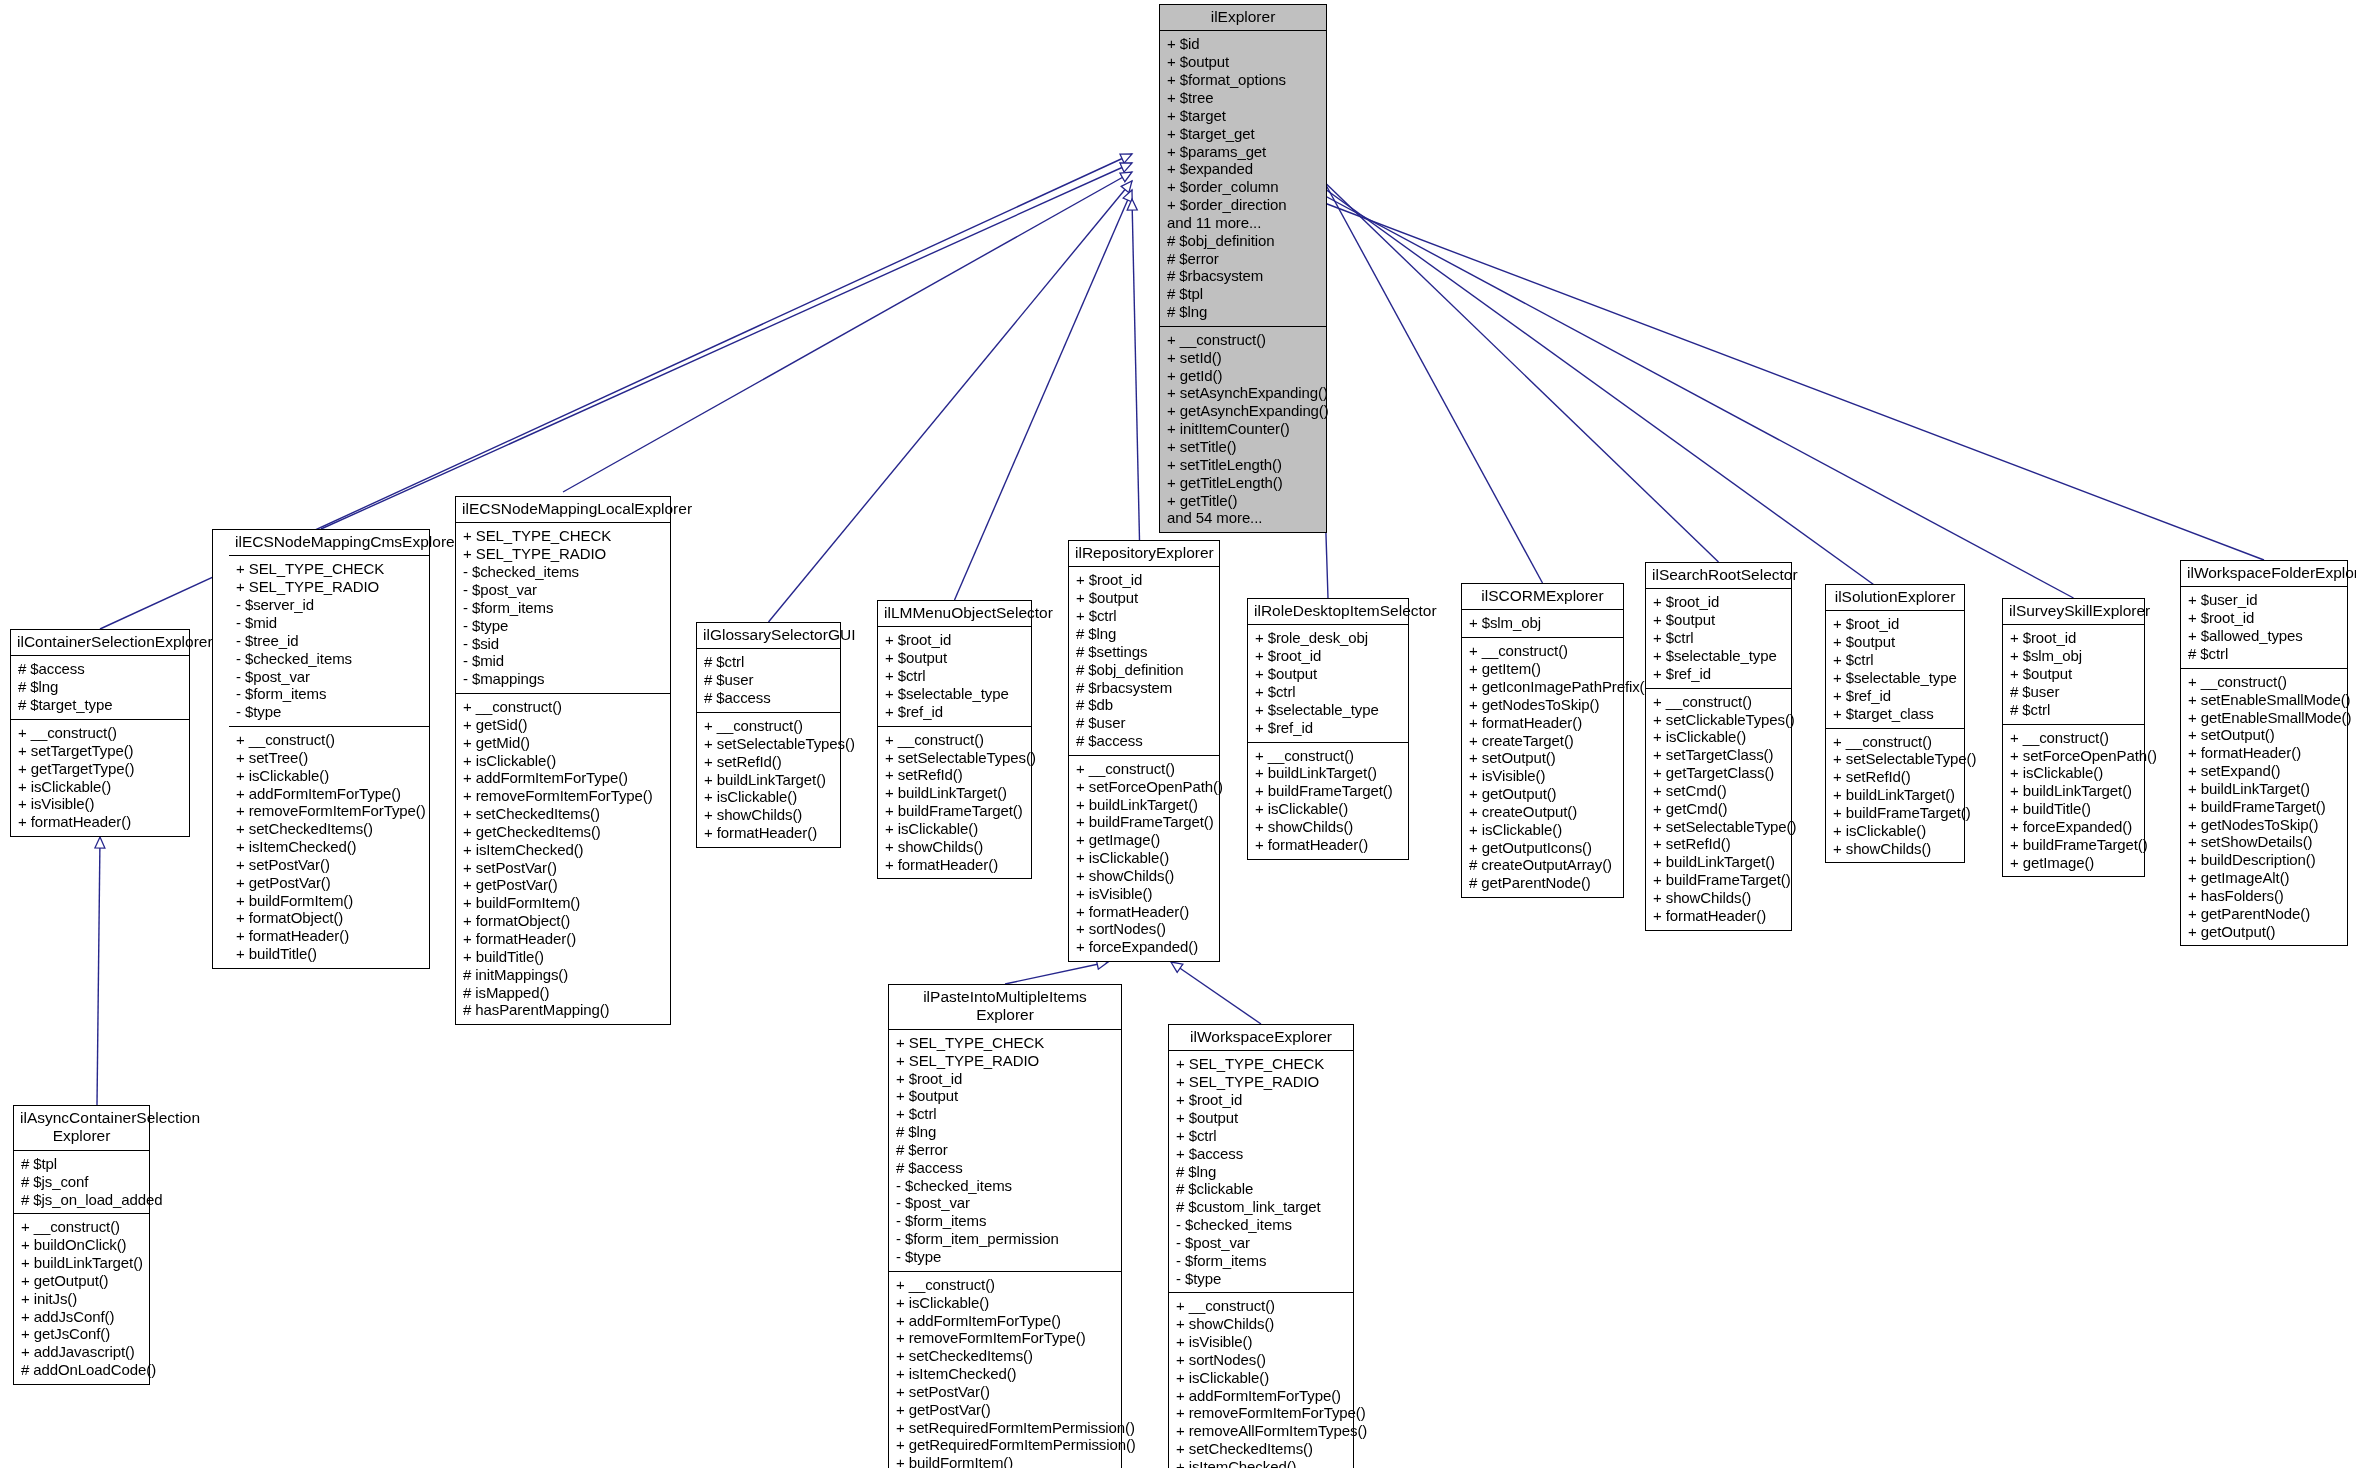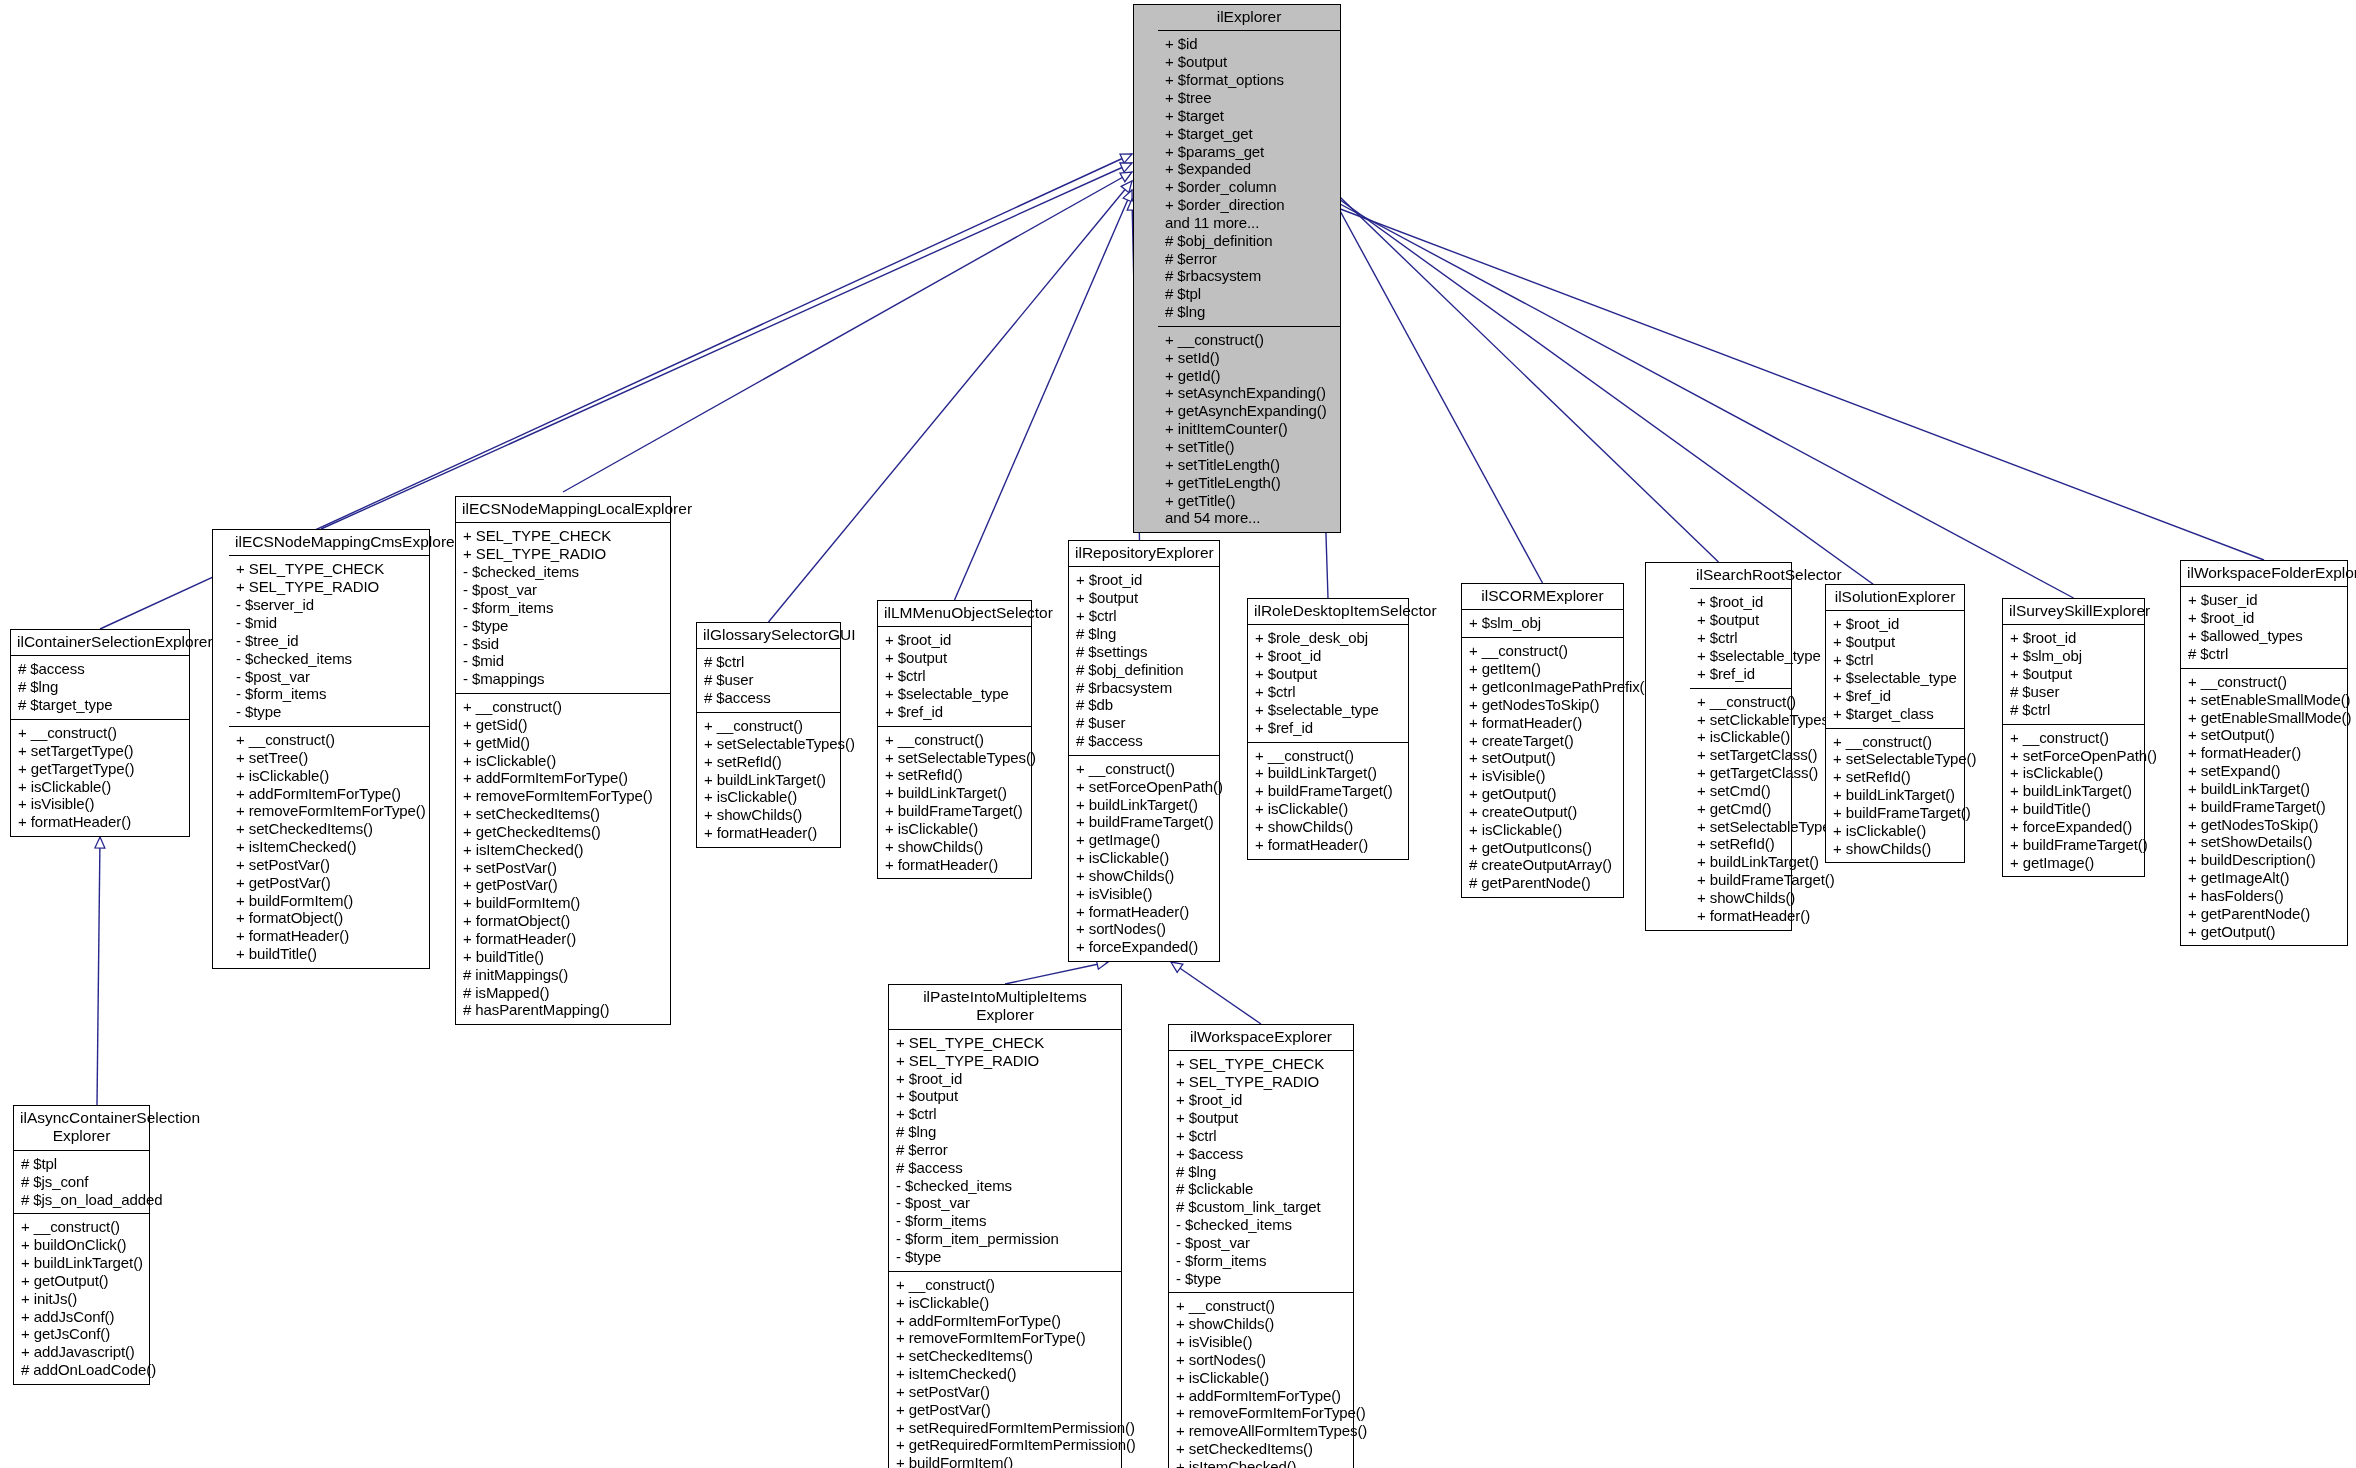--- a/index.html
+++ b/index.html
@@ -76,21 +76,21 @@
         <path d="M1542.5,583 L1314,163" marker-end="url(#hollowTri)"></path>
         <path d="M1718.5,562 L1314,172" marker-end="url(#hollowTri)"></path>
         <path d="M1895,600 L1314,181" marker-end="url(#hollowTri)"></path>
         <path d="M2073.5,598 L1314,190" marker-end="url(#hollowTri)"></path>
         <path d="M2264,560 L1314,199" marker-end="url(#hollowTri)"></path>
         <path d="M97,1105 L100,837" marker-end="url(#hollowTri)"></path>
         <path d="M1005,984 L1108.04,962" marker-end="url(#hollowTri)"></path>
         <path d="M1261,1024 L1170.96,962" marker-end="url(#hollowTri)"></path>
       </g>
   </svg>
-<div class="uml-class root" style="left: 1133px; top: 4px; width: 208px; padding-left: 24px;">
+<div class="uml-class root" style="left: 1159px; top: 4px; width: 168px;">
       <div class="cls-title">ilExplorer</div>
       <div class="cls-attrs">
         <div class="row">+ $id</div>
         <div class="row">+ $output</div>
         <div class="row">+ $format_options</div>
         <div class="row">+ $tree</div>
         <div class="row">+ $target</div>
         <div class="row">+ $target_get</div>
         <div class="row">+ $params_get</div>
         <div class="row">+ $expanded</div>
@@ -315,21 +315,21 @@
         <div class="row">+ setOutput()</div>
         <div class="row">+ isVisible()</div>
         <div class="row">+ getOutput()</div>
         <div class="row">+ createOutput()</div>
         <div class="row">+ isClickable()</div>
         <div class="row">+ getOutputIcons()</div>
         <div class="row"># createOutputArray()</div>
         <div class="row"># getParentNode()</div>
       </div>
     </div>
-    <div class="uml-class" style="left: 1645px; top: 562px; width: 147px; padding-left: 44px;">
+    <div class="uml-class" style="left: 1645px; top: 562px; width: 147px;">
       <div class="cls-title">ilSearchRootSelector</div>
       <div class="cls-attrs">
         <div class="row">+ $root_id</div>
         <div class="row">+ $output</div>
         <div class="row">+ $ctrl</div>
         <div class="row">+ $selectable_type</div>
         <div class="row">+ $ref_id</div>
       </div>
       <div class="cls-ops">
         <div class="row">+ __construct()</div>

